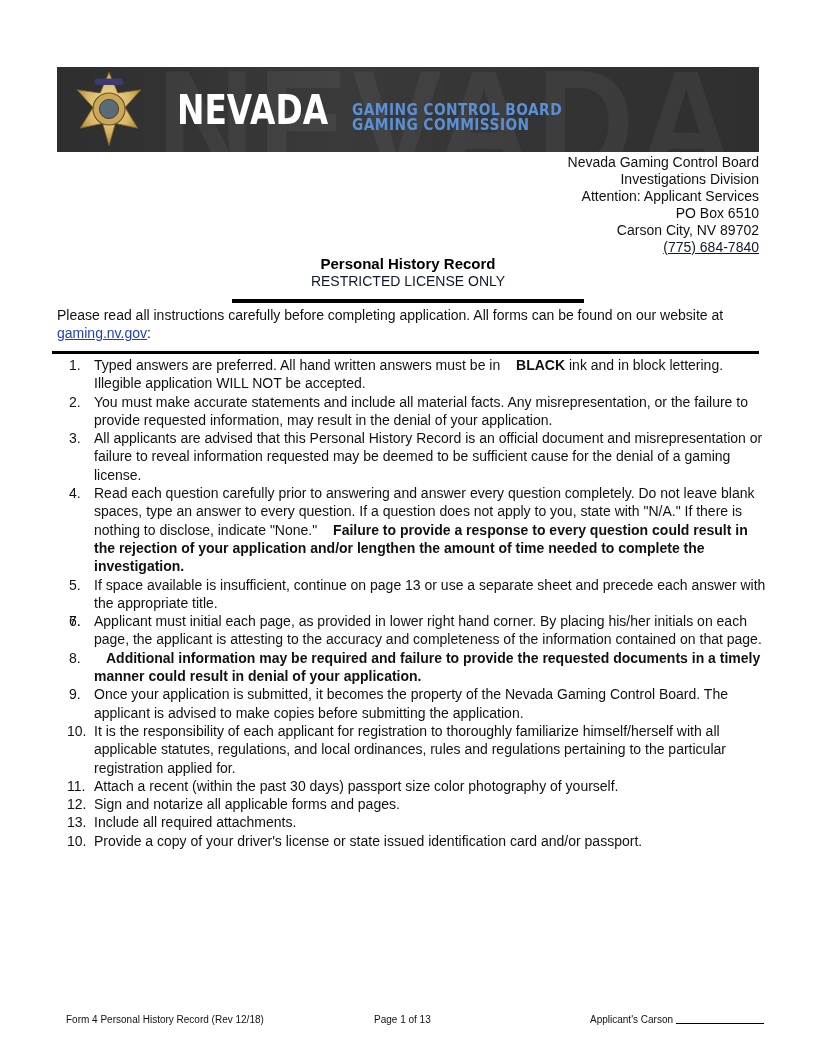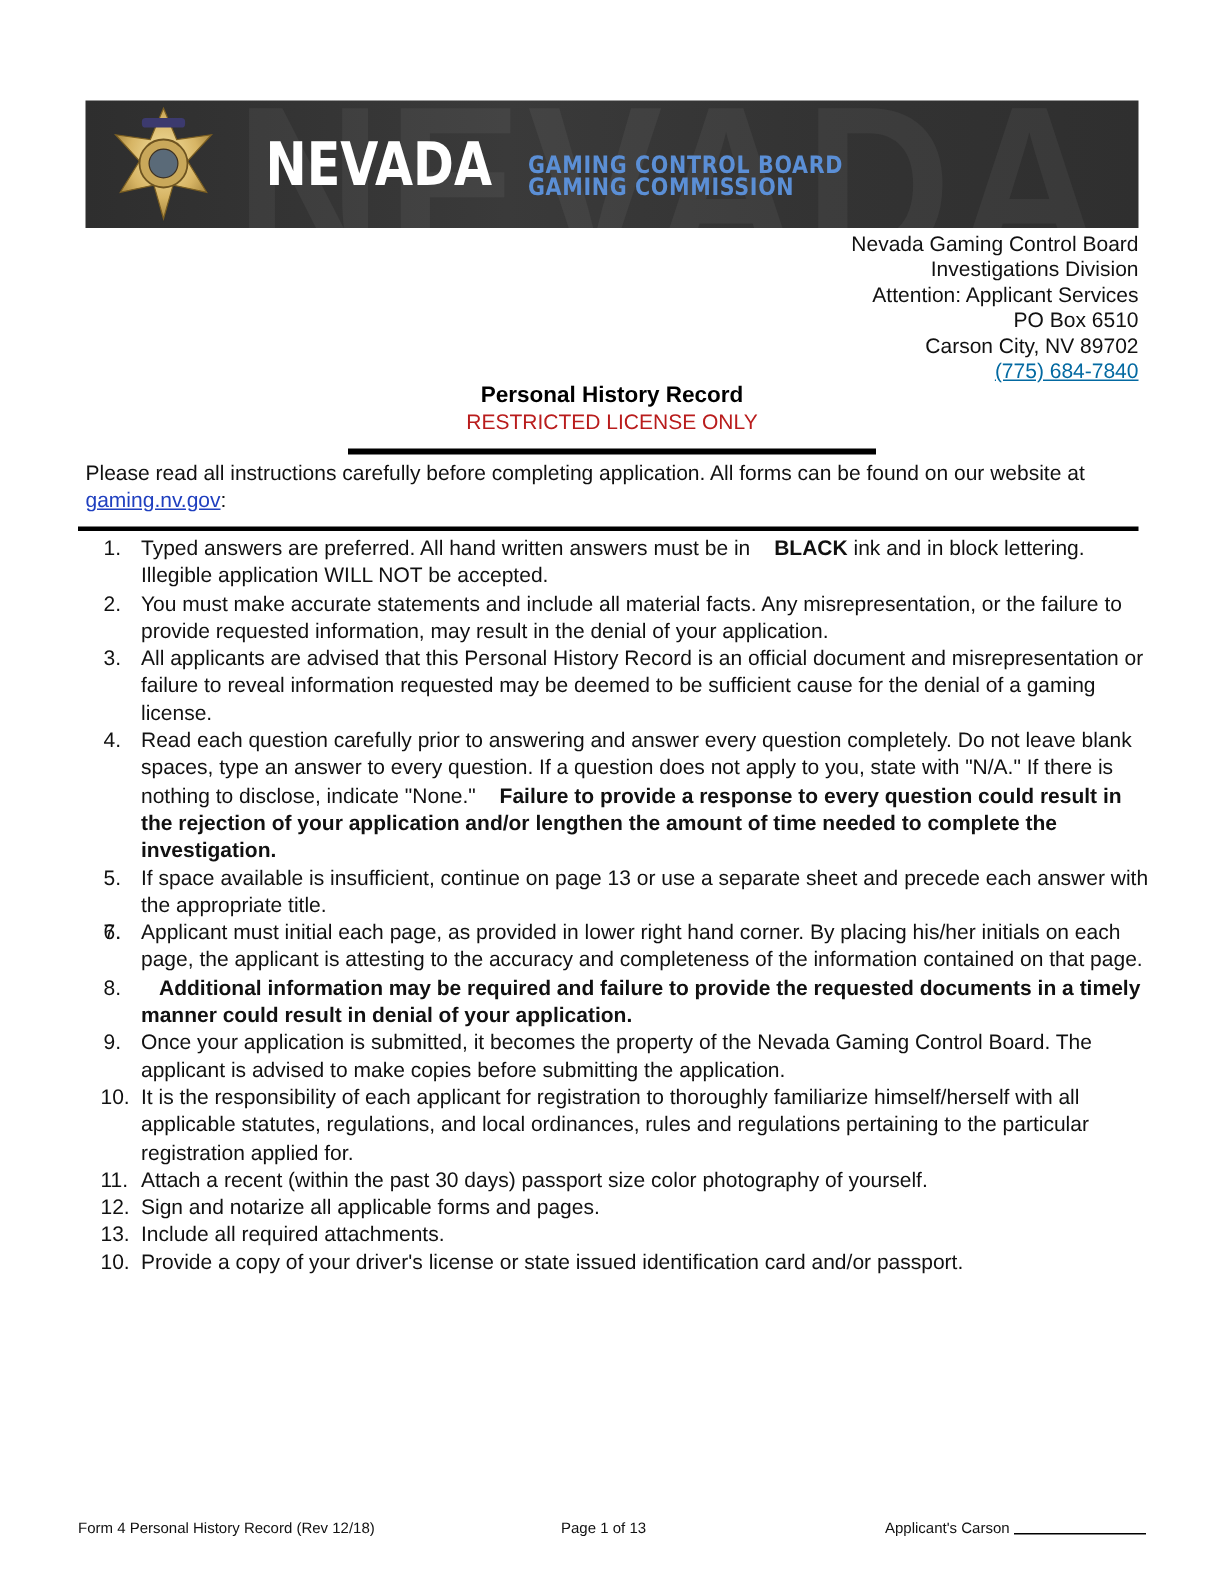--- a/index.html
+++ b/index.html
@@ -30,48 +30,48 @@
   .agency {
     position: absolute; left: 295px; top: 35px;
     font-family: "DejaVu Sans", sans-serif; font-weight: bold; color: #5b8fd6;
     font-size: 16px; line-height: 15px; letter-spacing: 0.5px;
     transform: scaleX(0.86); transform-origin: left top;
   }
   .address {
     position: absolute; right: 57px; top: 154px; text-align: right;
     font-size: 14px; line-height: 17px; color: #111;
   }
-  .address a { color: #0369a1; text-decoration: underline; }
+  .address a { color: #0f172a; text-decoration: underline; }
   .title {
     position: absolute; left: 0; width: 816px; top: 255px; text-align: center;
     font-size: 15px; font-weight: bold; line-height: 18px;
   }
   .subtitle {
     position: absolute; left: 0; width: 816px; top: 273px; text-align: center;
-    font-size: 14px; color: #b91c1c; line-height: 16px;
+    font-size: 14px; color: #0f172a; line-height: 16px;
   }
   .rule-short { position: absolute; left: 232px; top: 299px; width: 352px; height: 4px; background: #000; }
   .intro {
     position: absolute; left: 57px; top: 306px; width: 710px;
     font-size: 14px; line-height: 18px; color: #111;
   }
   .intro a { color: #1f3fbf; text-decoration: underline; }
   .rule-long { position: absolute; left: 52px; top: 351px; width: 707px; height: 3px; background: #000; }
   .instructions {
     position: absolute; left: 57px; top: 356px; width: 710px; margin: 0; padding: 0;
     list-style: none; font-size: 14px; line-height: 18.3px; color: #111;
   }
   .instructions li { position: relative; padding-left: 37px; }
   .instructions .num { position: absolute; left: 12px; width: 22px; }
   .instructions .num.two { left: 10px; }
   .instructions b { font-weight: bold; margin-left: 12px; }
   .footer {
     position: absolute; top: 1014px; font-size: 10px; color: #111; line-height: 12px;
   }
-  .footer-left { left: 52px; }
+  .footer-left { left: 66px; }
   .footer-center { left: 362px; margin-left: 12px; }
   .footer-right { left: 590px; }
   .initial-line { display: inline-block; width: 88px; border-bottom: 1px solid #000; margin-left: 3px; vertical-align: -1px; }
 </style>
 </head>
 <body>
 
 <div class="banner">
   <div class="banner-watermark">NEVADA</div>
   <svg class="badge" viewBox="0 0 100 100">

